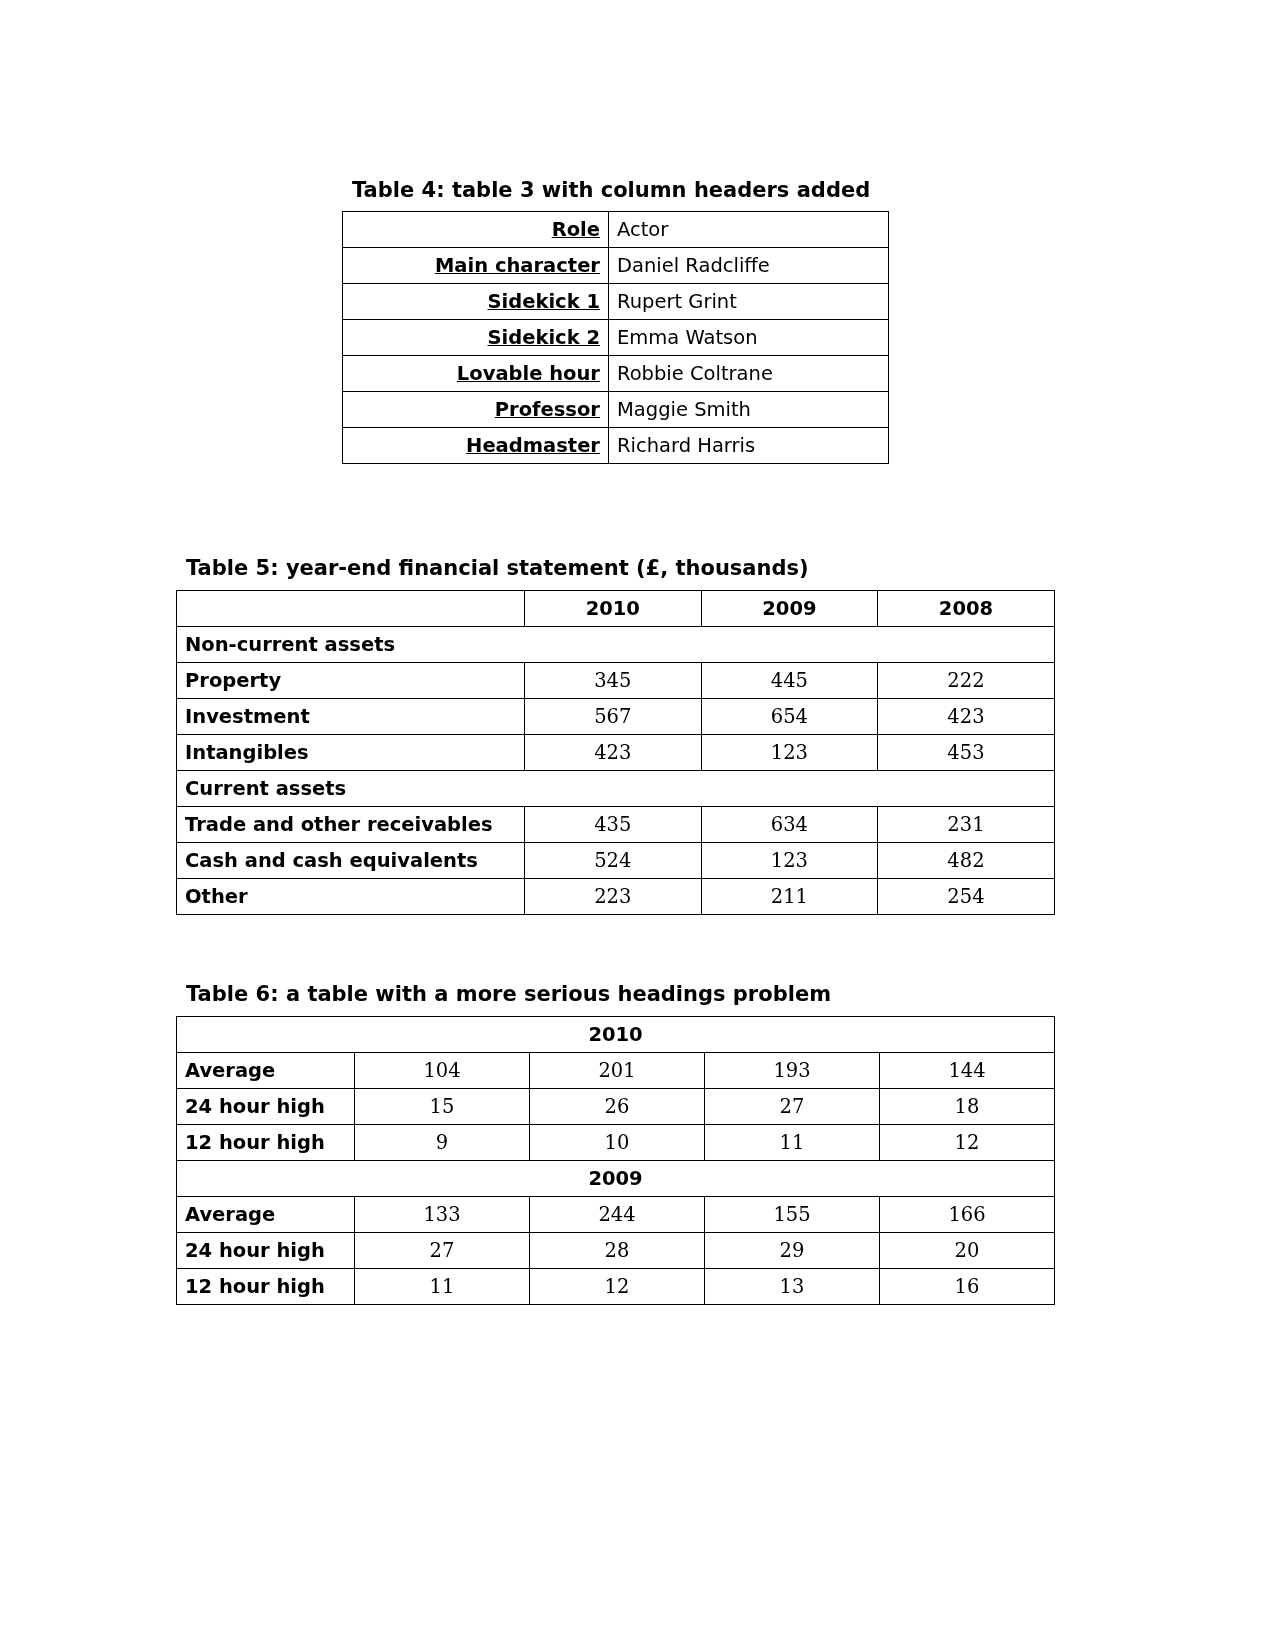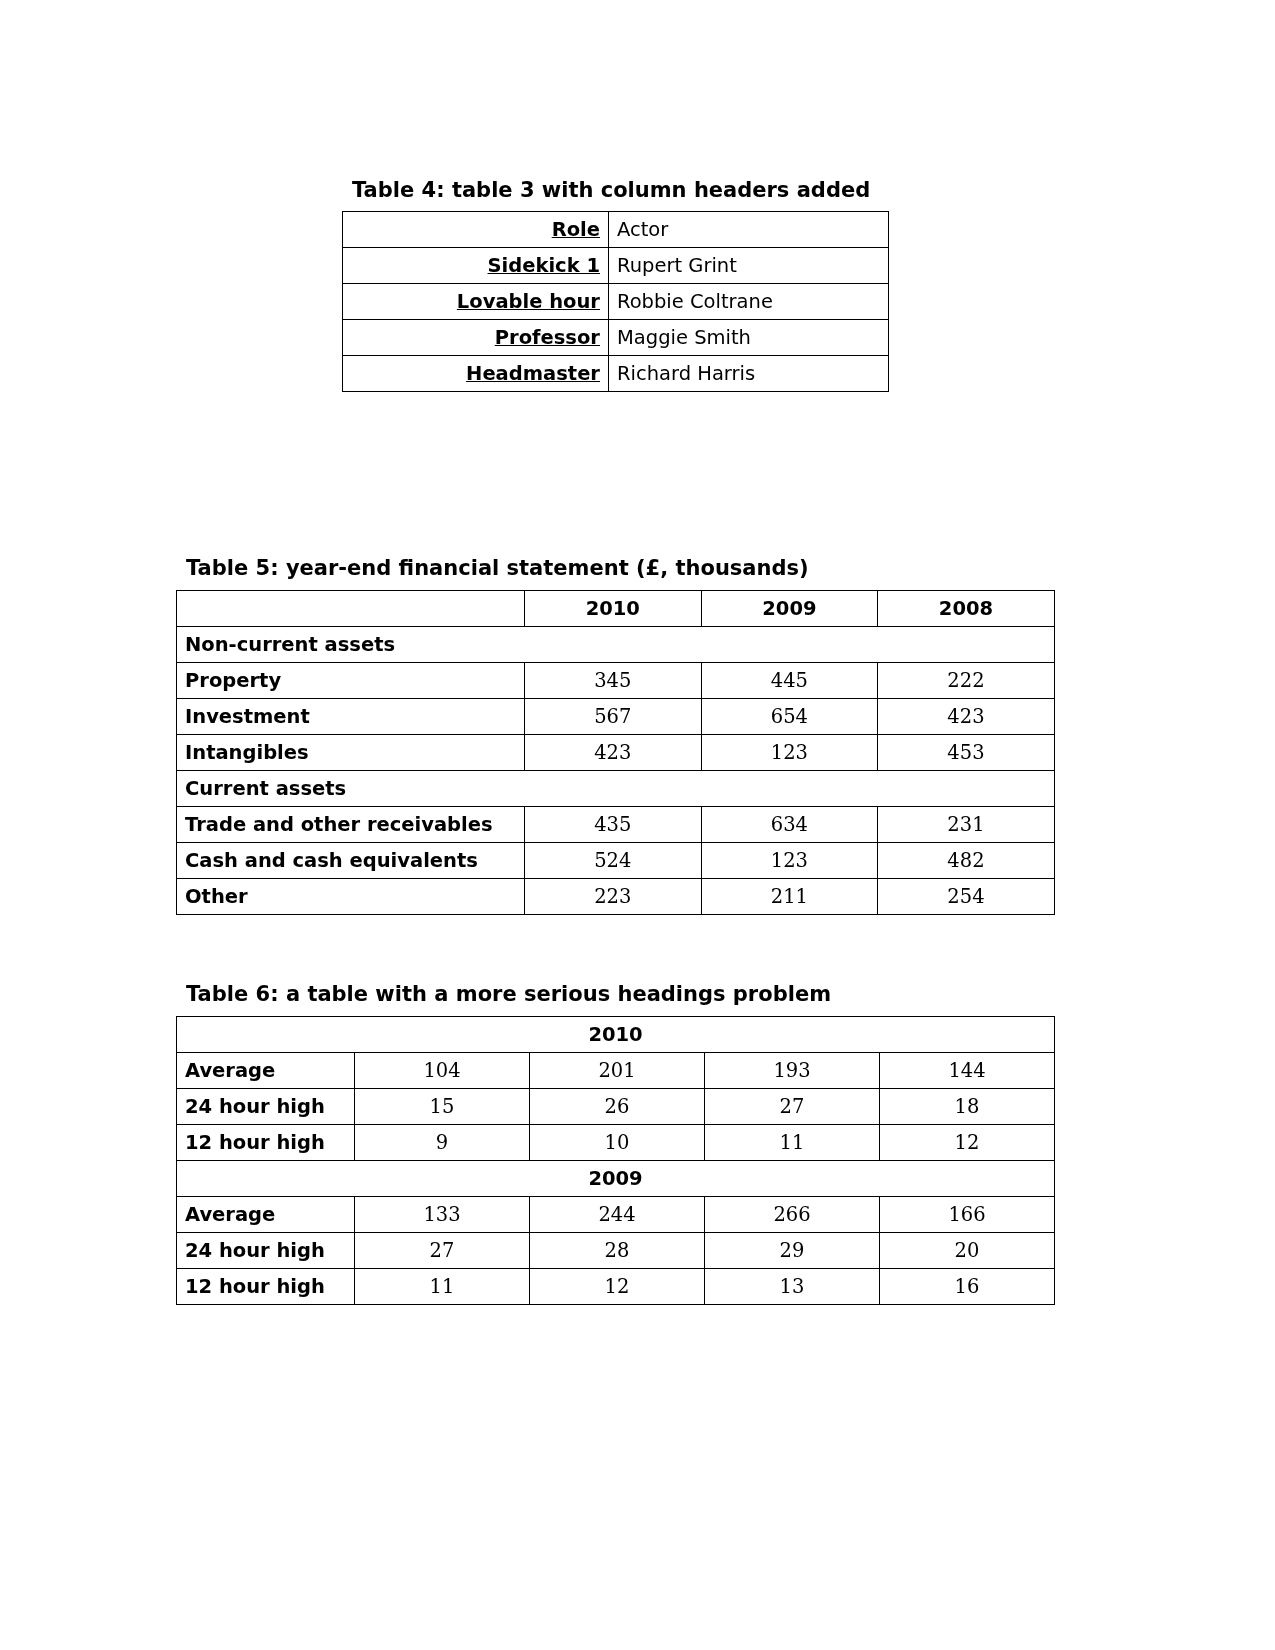--- a/index.html
+++ b/index.html
@@ -144,22 +144,30 @@
       <colgroup>
         <col class="c-role">
           <col class="c-actor">
       </colgroup>
       <tbody>
         <tr>
           <td class="rowlabel-right">Role</td>
           <td class="cell-plain hdr">Actor</td>
         </tr>
         <tr>
+          <td class="rowlabel-right">Main character</td>
+          <td class="cell-plain">Daniel Radcliffe</td>
+        </tr>
+        <tr>
           <td class="rowlabel-right">Sidekick 1</td>
           <td class="cell-plain">Rupert Grint</td>
+        </tr>
+        <tr>
+          <td class="rowlabel-right">Sidekick 2</td>
+          <td class="cell-plain">Emma Watson</td>
         </tr>
         <tr>
           <td class="rowlabel-right">Lovable hour</td>
           <td class="cell-plain">Robbie Coltrane</td>
         </tr>
         <tr>
           <td class="rowlabel-right">Professor</td>
           <td class="cell-plain">Maggie Smith</td>
         </tr>
         <tr>
@@ -273,21 +281,21 @@
           <td class="num">12</td>
         </tr>
 
         <tr>
           <td class="yearband" colspan="5">2009</td>
         </tr>
         <tr>
           <td class="rowlabel-left">Average</td>
           <td class="num">133</td>
           <td class="num">244</td>
-          <td class="num">266</td>
+          <td class="num">155</td>
           <td class="num">166</td>
         </tr>
         <tr>
           <td class="rowlabel-left">24 hour high</td>
           <td class="num">27</td>
           <td class="num">28</td>
           <td class="num">29</td>
           <td class="num">20</td>
         </tr>
         <tr>

